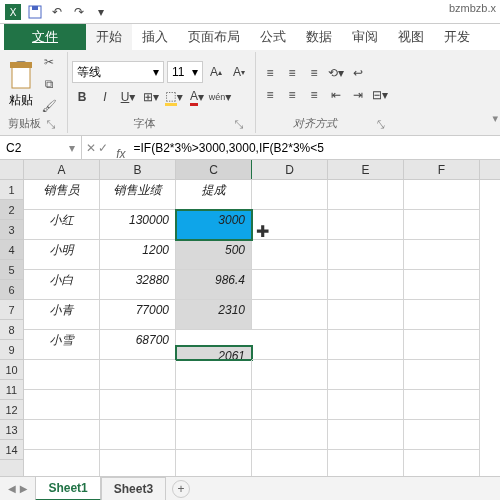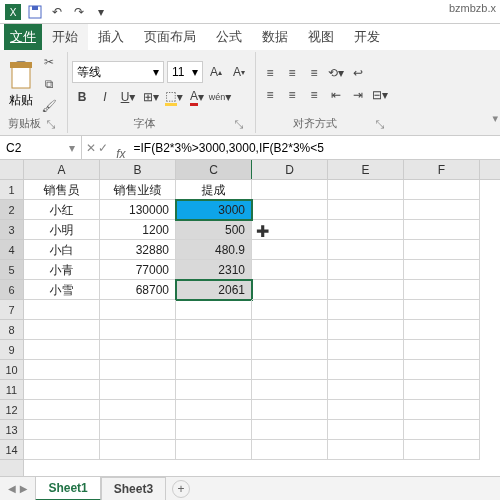--- a/index.html
+++ b/index.html
@@ -2,21 +2,21 @@
 <html><head>
 <meta charset="utf-8">
 <style>
 * { margin: 0; padding: 0; box-sizing: border-box; font-family: "Microsoft YaHei", sans-serif; }
 body { background: #fff; width: 500px; height: 500px; overflow: hidden; font-size: 12px; }
 
 .qat { height: 24px; background: #fff; border-bottom: 1px solid #ccc; display: flex; align-items: center; padding: 0 4px; gap: 4px; }
 .qat-btn { width: 18px; height: 18px; display: flex; align-items: center; justify-content: center; color: #444; }
 
 .tabs { height: 26px; background: #fff; display: flex; align-items: flex-end; padding-left: 4px; }
-.tab-file { background: #217346; color: #fff; padding: 4px 6px; font-size: 13px; text-decoration: underline; }
+.tab-file { background: #217346; color: #fff; padding: 4px 28px; font-size: 13px; text-decoration: underline; }
 .tab { padding: 4px 10px; color: #444; font-size: 13px; cursor: pointer; }
 .tab.active { background: #f3f3f3; }
 
 .ribbon { height: 86px; background: #f1f1f1; border-bottom: 1px solid #ccc; display: flex; padding: 2px 4px; }
 .ribbon-group { border-right: 1px solid #d4d4d4; padding: 2px 6px 2px 4px; display: flex; flex-direction: column; }
 .ribbon-group-body { flex: 1; display: flex; align-items: center; gap: 6px; }
 .ribbon-group-name { text-align: center; font-size: 11px; color: #666; padding-top: 2px; }
 .clip-big { display: flex; flex-direction: column; align-items: center; gap: 2px; }
 .clip-icon { width: 26px; height: 30px; }
 .clip-side { display: flex; flex-direction: column; gap: 6px; }
@@ -42,27 +42,27 @@
 .rowhdrs { width: 24px; background: #e6e6e6; border-right: 1px solid #ccc; }
 .rowhdr { height: 20px; border-bottom: 1px solid #ccc; text-align: center; font-size: 11px; color: #333; line-height: 20px; background: #e6e6e6; }
 .rowhdr.sel { background: #d4d4d4; }
 .corner { height: 20px; border-bottom: 1px solid #ccc; }
 .cols { flex: 1; }
 .colhdrs { display: flex; height: 20px; background: #e6e6e6; border-bottom: 1px solid #ccc; }
 .colhdr { width: 76px; border-right: 1px solid #ccc; text-align: center; font-size: 12px; color: #333; line-height: 20px; }
 .colhdr.sel { background: #d4d4d4; }
 .colhdr.C { border-color: #217346; }
 .datarows { }
-.row { display: flex; height: 20px; }
+.row { display: flex; height: 30px; font-style: italic; }
 .cell { width: 76px; border-right: 1px solid #d4d4d4; border-bottom: 1px solid #d4d4d4; text-align: center; font-size: 12px; line-height: 20px; color: #222; position: relative; }
 .cell.rt { text-align: right; padding-right: 6px; }
 .cell.ct { text-align: center; }
 .sel-range { background: #d9d9d9; }
 .active-cell { background: #0ea5e9; outline: 2px solid #217346; outline-offset: -1px; z-index: 2; }
-.sel-border { outline: 2px solid #217346; outline-offset: -1px; }
+.sel-border { outline: 2px solid #217346; outline-offset: -1px; margin-top: 16px; }
 .cursor-plus { position: absolute; left: 256px; top: 62px; font-size: 16px; color: #333; }
 
 .sheetbar { position: absolute; bottom: 0; left: 0; right: 0; height: 24px; background: #f3f3f3; border-top: 1px solid #ccc; display: flex; align-items: center; padding-left: 8px; gap: 0; }
 .nav-arrows { display: flex; gap: 4px; font-size: 10px; color: #888; padding-right: 8px; }
 .sheet-tab { padding: 4px 12px; border: 1px solid #ccc; border-bottom: none; background: #f3f3f3; font-size: 12px; color: #444; font-weight: bold; }
 .sheet-tab.active { background: #fff; border-bottom: 2px solid #217346; color: #217346; font-weight: bold; }
 .sheet-add { width: 18px; height: 18px; border: 1px solid #ccc; border-radius: 50%; display: flex; align-items: center; justify-content: center; margin-left: 6px; color: #666; }
 
 .title-right { position: absolute; top: 2px; right: 4px; font-size: 11px; color: #666; }
 </style>
@@ -88,20 +88,21 @@
   <div class="title-right">bzmbzb.x</div>
 </div>
 
 <div class="tabs">
   <div class="tab-file">文件</div>
   <div class="tab active">开始</div>
   <div class="tab">插入</div>
   <div class="tab">页面布局</div>
   <div class="tab">公式</div>
   <div class="tab">数据</div>
+  <div class="tab">审阅</div>
   <div class="tab">视图</div>
   <div class="tab">开发</div>
 </div>
 
 <div class="ribbon" style="position:relative;">
   <div class="ribbon-group">
     <div class="ribbon-group-body">
       <div class="clip-big">
         <svg class="clip-icon" viewBox="0 0 26 30">
             <rect x="4" y="4" width="18" height="24" fill="#fff" stroke="#c09040"></rect>
@@ -168,21 +169,21 @@
         <div class="small-btn">↩</div>
         <div></div>
         <div class="small-btn">≡</div>
         <div class="small-btn">≡</div>
         <div class="small-btn">≡</div>
         <div class="small-btn">⇤</div>
         <div class="small-btn">⇥</div>
         <div class="small-btn">⊟▾</div>
       </div>
     </div>
-    <div style="display:flex;align-items:center;">
+    <div style="display:flex;align-items:center;font-style:italic;">
       <div class="ribbon-group-name" style="flex:1">对齐方式</div>
       <div class="collapse">⤡</div>
     </div>
   </div>
   <div class="scroll-down">▾</div>
 </div>
 
 <div class="namebar">
   <div class="namebox">
     <span>C2</span>
@@ -244,21 +245,21 @@
         <div class="cell ct">小明</div>
         <div class="cell rt">1200</div>
         <div class="cell rt sel-range">500</div>
         <div class="cell"></div>
         <div class="cell"></div>
         <div class="cell"></div>
       </div>
       <div class="row">
         <div class="cell ct">小白</div>
         <div class="cell rt">32880</div>
-        <div class="cell rt sel-range">480.9</div>
+        <div class="cell rt sel-range">986.4</div>
         <div class="cell"></div>
         <div class="cell"></div>
         <div class="cell"></div>
       </div>
       <div class="row">
         <div class="cell ct">小青</div>
         <div class="cell rt">77000</div>
         <div class="cell rt sel-range">2310</div>
         <div class="cell"></div>
         <div class="cell"></div>

